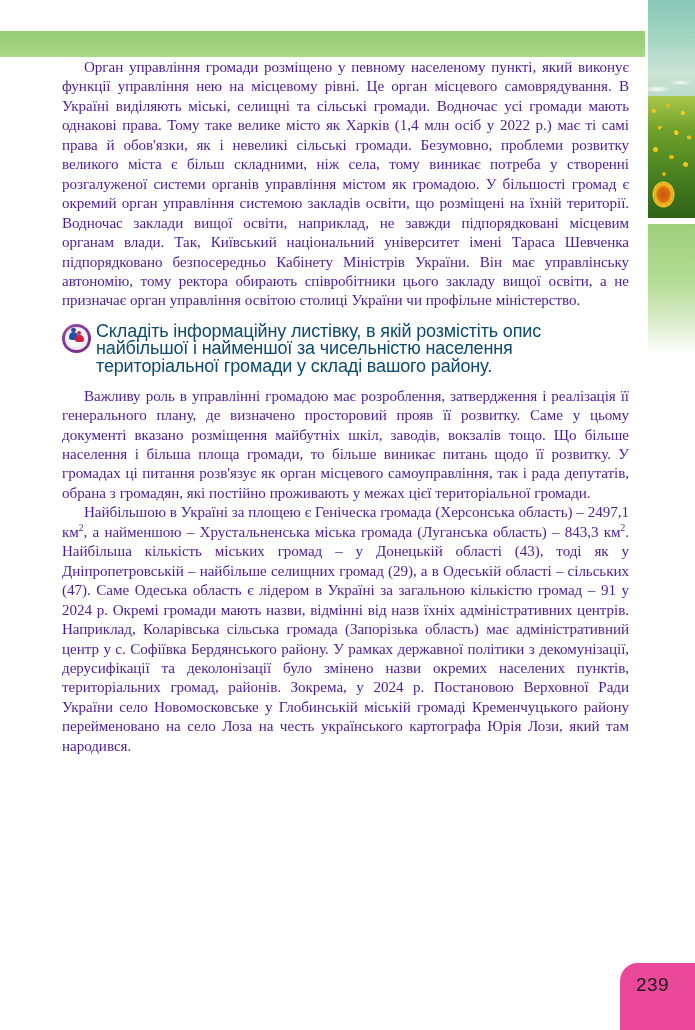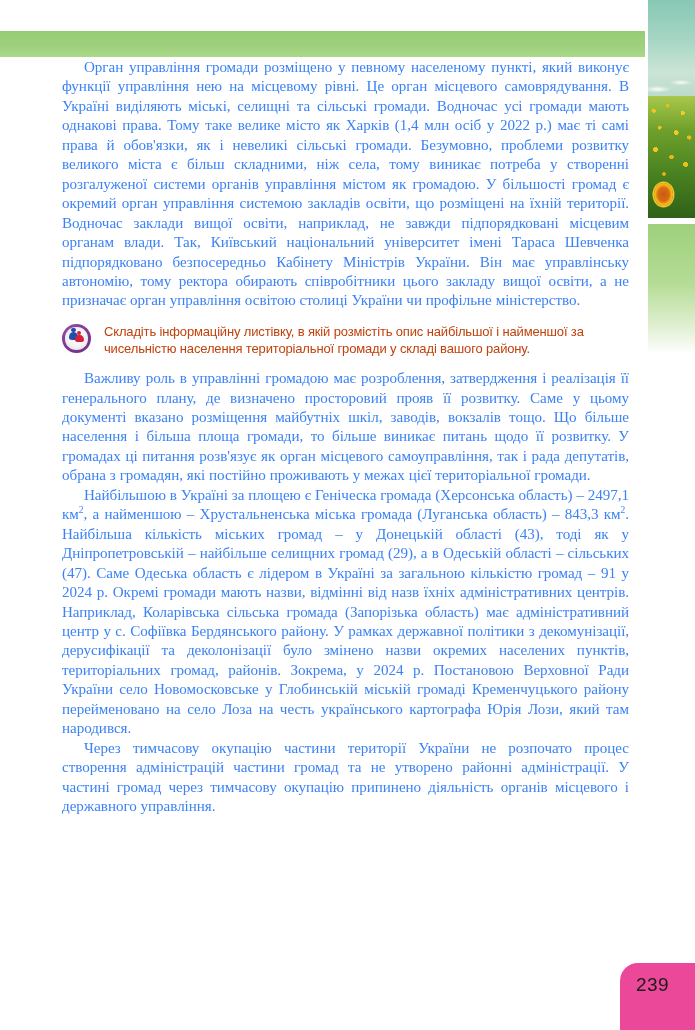--- a/index.html
+++ b/index.html
@@ -106,21 +106,21 @@
     left: 62px;
     top: 58px;
     width: 567px;
   }
   p.body {
     margin: 0;
     font-size: 15.1px;
     line-height: 19.45px;
     text-align: justify;
     text-indent: 22px;
-    color: #3b82f6;
+    color: #4c1d95;
     letter-spacing: -0.05px;
     word-spacing: 0.2px;
     hyphens: manual;
   }
   p.body + p.body { margin-top: 0; }
 
   sup {
     font-size: 9.5px;
     vertical-align: super;
     line-height: 0;
@@ -180,25 +180,25 @@
   .task-icon .person-red::before {
     content: "";
     position: absolute;
     left: 1.9px; top: -4.4px;
     width: 4.4px; height: 4.4px;
     border-radius: 50%;
     background: #d81f3c;
   }
   .task-text {
     flex: 1 1 auto;
-    margin-left: 13px;
+    margin-left: 5px;
     font-family: "Liberation Sans", sans-serif;
-    font-size: 13px;
+    font-size: 18px;
     line-height: 17.6px;
-    color: #c2410c;
+    color: #0c4a6e;
     letter-spacing: -0.15px;
   }
 </style>
 </head>
 <body>
 
 <div class="top-green-bar"></div>
 
 <div class="side-photo">
   <div class="sky"></div>
@@ -226,15 +226,14 @@
       </div>
     </div>
     <div class="task-text">Складіть інформаційну листівку, в якій розмістіть опис найбільшої і найменшої за чисельністю населення територіальної громади у складі вашого району.</div>
   </div>
 
   <p class="body">Важливу роль в управлінні громадою має розроблення, затвердження і реалізація її генерального плану, де визначено просторовий прояв її розвитку. Саме у цьому документі вказано розміщення майбутніх шкіл, заводів, вокзалів тощо. Що більше населення і більша площа громади, то більше виникає питань щодо її розвитку. У громадах ці питання розв'язує як орган місцевого самоуправління, так і рада депутатів, обрана з громадян, які постійно проживають у межах цієї територіальної громади.</p>
 
 
   <p class="body"><span>Найбільшою в Україні за площею є Геніческа громада (Херсонська область) – 2497,1 км</span><sup>2</sup><span>, а найменшою – Хрустальненська міська громада (Луганська область) – 843,3 км</span><sup>2</sup><span>. Найбільша кількість міських громад – у Донецькій області (43), тоді як у Дніпропетровській – найбільше селищних громад (29), а в Одеській області – сільських (47). Саме Одеська область є лідером в Україні за загальною кількістю громад – 91 у 2024 р. Окремі громади мають назви, відмінні від назв їхніх адміністративних центрів. Наприклад, Коларівська сільська громада (Запорізька область) має адміністративний центр у с. Софіївка Бердянського району. У рамках державної політики з декомунізації, дерусифікації та деколонізації було змінено назви окремих населених пунктів, територіальних громад, районів. Зокрема, у 2024 р. Постановою Верховної Ради України село Новомосковське у Глобинській міській громаді Кременчуцького району перейменовано на село Лоза на честь українського картографа Юрія Лози, який там народився.</span></p>
 
-  <p class="body">Через тимчасову окупацію частини території України не розпочато процес створення адміністрацій частини громад та не утворено районні адміністрації. У частині громад через тимчасову окупацію припинено діяльність органів місцевого і державного управління.</p>
 
 </div>
 
 </body></html>

